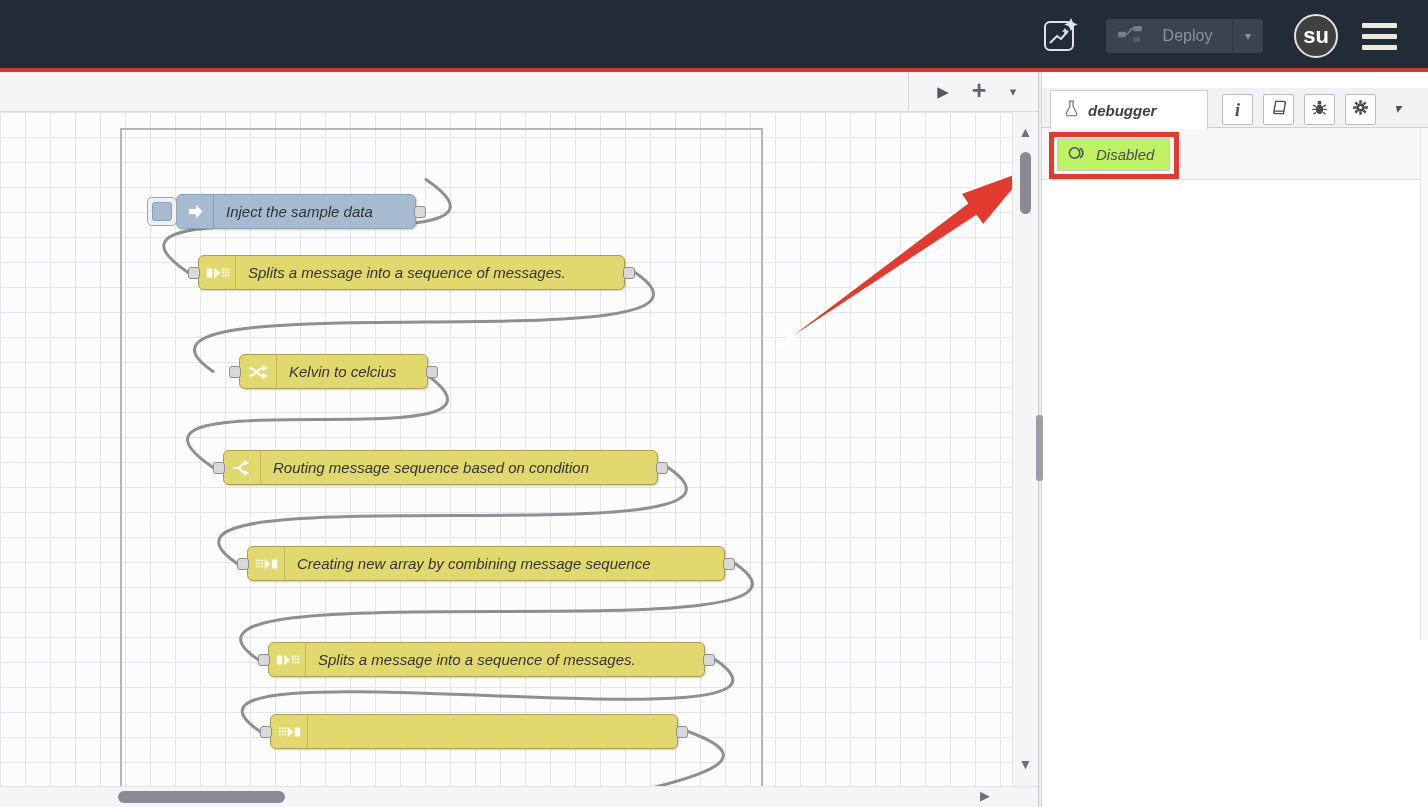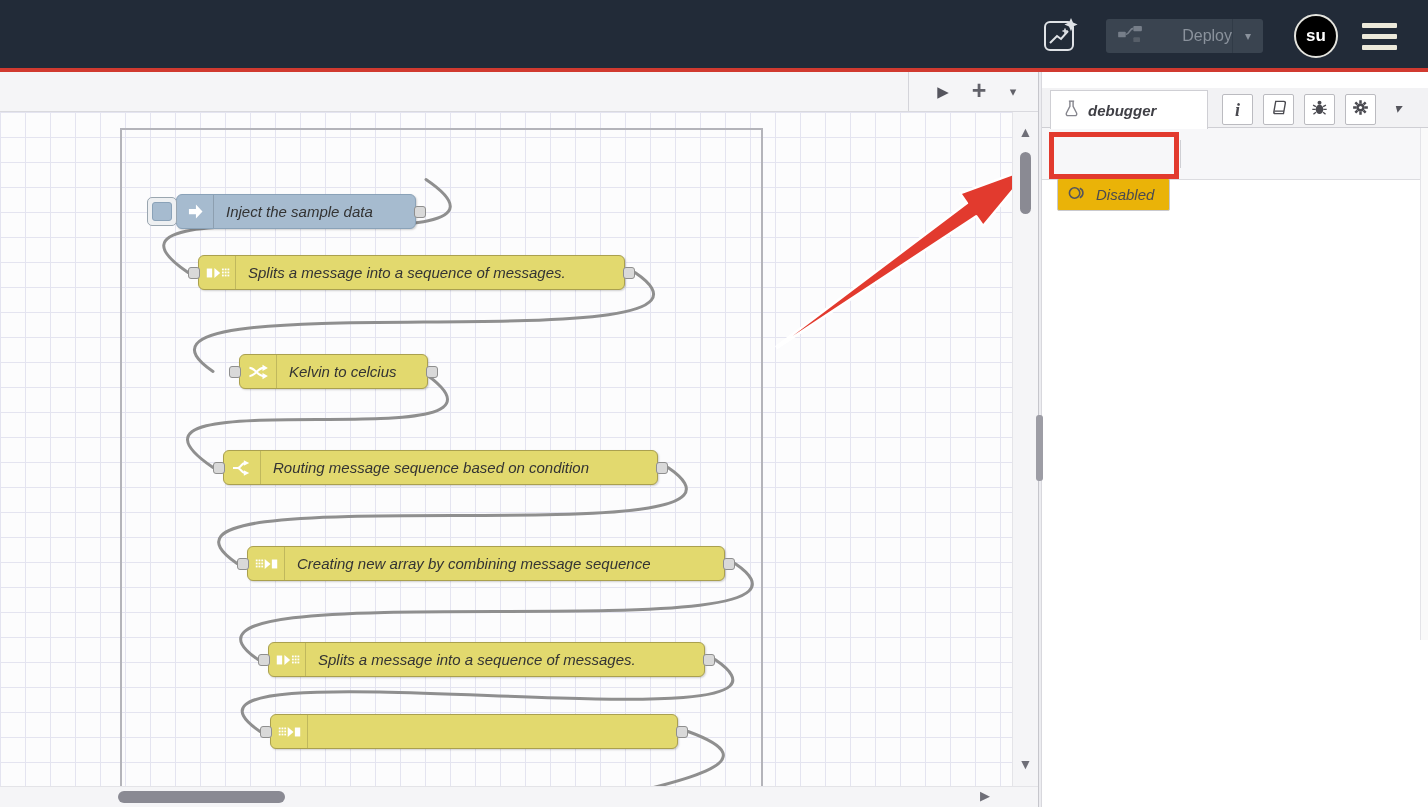--- a/index.html
+++ b/index.html
@@ -5,26 +5,26 @@
   html,body{margin:0;padding:0;}
   .app{position:relative;width:1428px;height:807px;overflow:hidden;background:#fff;
        font-family:"Liberation Sans",sans-serif;-webkit-font-smoothing:antialiased;}
 
   
   .hdr{position:absolute;left:0;top:0;width:100%;height:68px;background:#222b38;z-index:60;}
   .hdr-accent{position:absolute;left:0;top:68px;width:100%;height:4px;background:#d13a30;z-index:60;}
   .ai-btn{position:absolute;left:1042px;top:16px;width:38px;height:38px;cursor:pointer;}
   .deploy-btn{position:absolute;left:1106px;top:19px;width:157px;height:34px;background:#3a4450;
       border-radius:3px;display:flex;align-items:center;cursor:default;}
-  .deploy-label{color:#8a929c;font-size:16px;flex:1;text-align:right;}
+  .deploy-label{color:#8a929c;font-size:16px;flex:1;text-align:center;}
   .deploy-caret{width:30px;height:100%;border-left:1px solid #313b47;color:#8a929c;font-size:12px;
       display:flex;align-items:center;justify-content:center;}
   .deploy-icon{margin-left:12px;}
   .avatar{position:absolute;left:1294px;top:14px;width:40px;height:40px;border-radius:50%;
-      background:#000000;border:2px solid #e4e4de;color:#fff;font-weight:bold;font-size:17px;
+      background:#404040;border:2px solid #e4e4de;color:#fff;font-weight:bold;font-size:22px;
       display:flex;align-items:center;justify-content:center;cursor:pointer;}
   .menu-btn{position:absolute;left:1362px;top:23px;width:35px;height:27px;display:flex;
       flex-direction:column;justify-content:space-between;cursor:pointer;}
   .menu-btn div{height:5px;background:#ece9da;border-radius:1px;}
 
   
   .tabstrip{position:absolute;left:0;top:72px;width:1040px;height:40px;background:#f5f5f7;
       border-bottom:1px solid #d9d9de;box-sizing:border-box;z-index:20;}
   .ts-sep{position:absolute;left:908px;top:0;height:39px;width:1px;background:#d4d4da;}
   .ts-btn{position:absolute;top:0;height:39px;display:flex;align-items:center;justify-content:center;
@@ -76,23 +76,23 @@
   .sb-tabbar{position:relative;height:40px;background:#f2f2f4;border-bottom:1px solid #cfcfd4;box-sizing:border-box;}
   .sb-tab{position:absolute;left:8px;top:2px;width:158px;height:39px;background:#fff;
       border:1px solid #cfcfd4;border-bottom:none;box-sizing:border-box;display:flex;align-items:center;
       gap:9px;padding-left:13px;font-weight:bold;font-size:15px;color:#3f3f45;z-index:2;cursor:pointer;}
   .sb-btns{position:absolute;left:180px;top:6px;display:flex;gap:10px;}
   .sb-btn{width:31px;height:31px;background:#fff;border:1px solid #bbbbc0;border-radius:2px;
       display:flex;align-items:center;justify-content:center;cursor:pointer;box-sizing:border-box;}
   .sb-caret{position:absolute;left:352px;top:12px;font-size:14px;color:#55555c;cursor:pointer;}
   .sb-info-i{font-family:"Liberation Serif",serif;font-weight:bold;font-size:18px;color:#4a4a50;line-height:1;}
   .sb-toolbar{position:relative;height:52px;background:#f7f7f9;border-bottom:1px solid #dcdce0;box-sizing:border-box;}
-  .disabled-btn{position:absolute;left:15px;top:10px;width:113px;height:33px;background:#eab308;
+  .disabled-btn{position:absolute;left:15px;top:10px;width:113px;height:33px;background:#bef264;
       border:1px solid #c9c9ce;border-radius:2px;box-sizing:border-box;display:flex;align-items:center;
-      gap:8px;padding-left:10px;font-size:15px;color:#4a4a50;cursor:pointer;z-index:2;margin-top:40px;}
+      gap:8px;padding-left:10px;font-size:15px;color:#4a4a50;cursor:pointer;z-index:2;}
   .tb-sep{position:absolute;left:138px;top:12px;width:1px;height:28px;background:#cfcfd4;}
   .red-box{position:absolute;left:7px;top:4px;width:130px;height:47px;border:5px solid #e23a2e;
       box-sizing:border-box;z-index:5;}
   .sb-content{height:642px;background:#fff;}
   .sb-scrollstrip{position:absolute;right:0;top:40px;bottom:0;width:8px;background:#fafafa;
       border-left:1px solid #e4e4e8;box-sizing:border-box;}
 </style>
 </head>
 <body>
 

